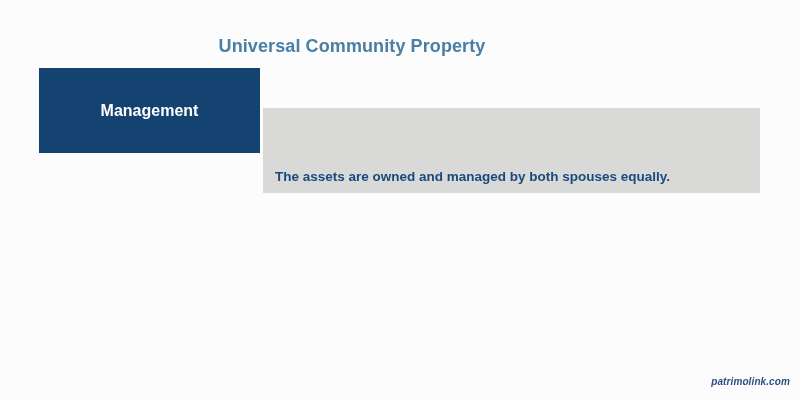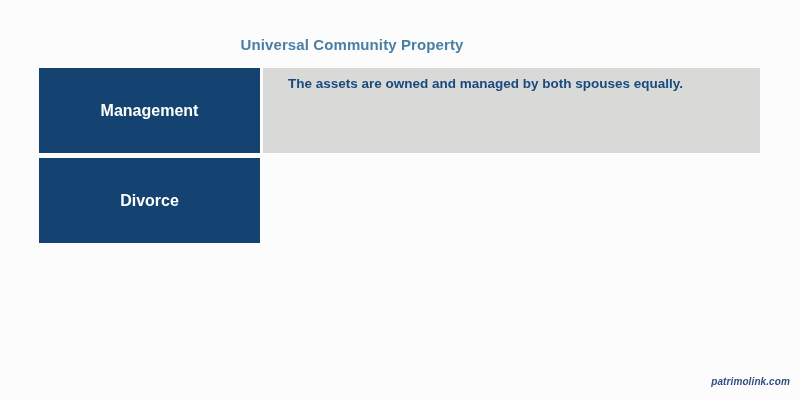--- a/index.html
+++ b/index.html
@@ -22,21 +22,21 @@
     width: 800px;
     height: 400px;
   }
 
   .title {
     position: absolute;
     left: 0;
     top: 36px;
     width: 704px;
     text-align: center;
-    font-size: 15px;
+    font-size: 18px;
     font-weight: bold;
     color: #4a7fa5;
     letter-spacing: 0.1px;
     white-space: nowrap;
   }
 
   .table {
     position: absolute;
     left: 39px;
     top: 68px;
@@ -69,23 +69,24 @@
   }
 
   .row-desc {
     flex: 1 1 auto;
     background: #d9d9d7;
     color: #184a7d;
     font-size: 13.5px;
     font-weight: bold;
     line-height: 1.5;
     display: flex;
-    align-items: flex-start;
+    align-items: flex-end;
     box-sizing: border-box;
-    padding: 6px 10px 6px 25px;
+    padding: 6px 10px 6px 12px;
+    margin-top: 40px;
   }
 
   .row-desc span {
     display: block;
   }
 
   .row-management .row-label,
   .row-management .row-desc { height: 85px; }
 
   .row-divorce .row-label,
@@ -115,21 +116,20 @@
   <div class="table">
 
     <div class="row row-management">
       <div class="row-label">Management</div>
       <div class="row-desc">
         <span>The assets are owned and managed by both spouses equally.</span>
       </div>
     </div>
 
     <div class="row row-divorce">
-      <div class="row-label">Divorce</div>
     </div>
 
 
   </div>
 
   <div class="footer">patrimolink.com</div>
 
 </div>
 
 </body></html>

